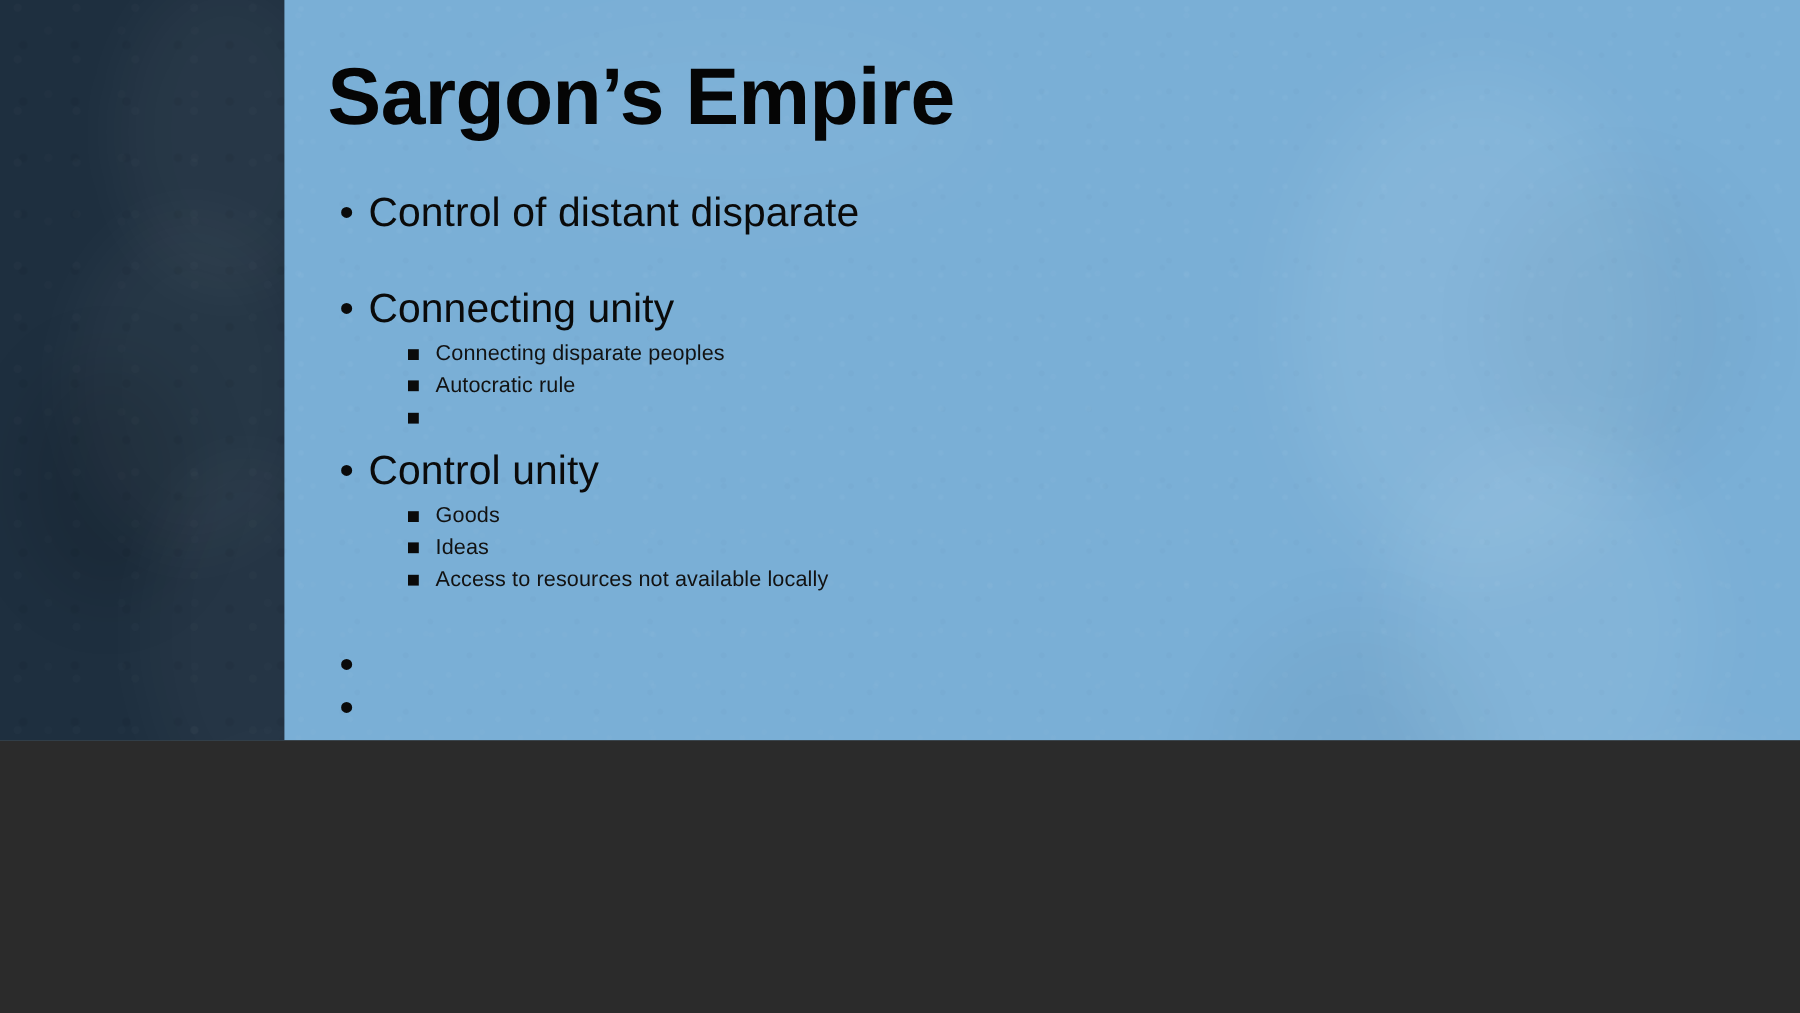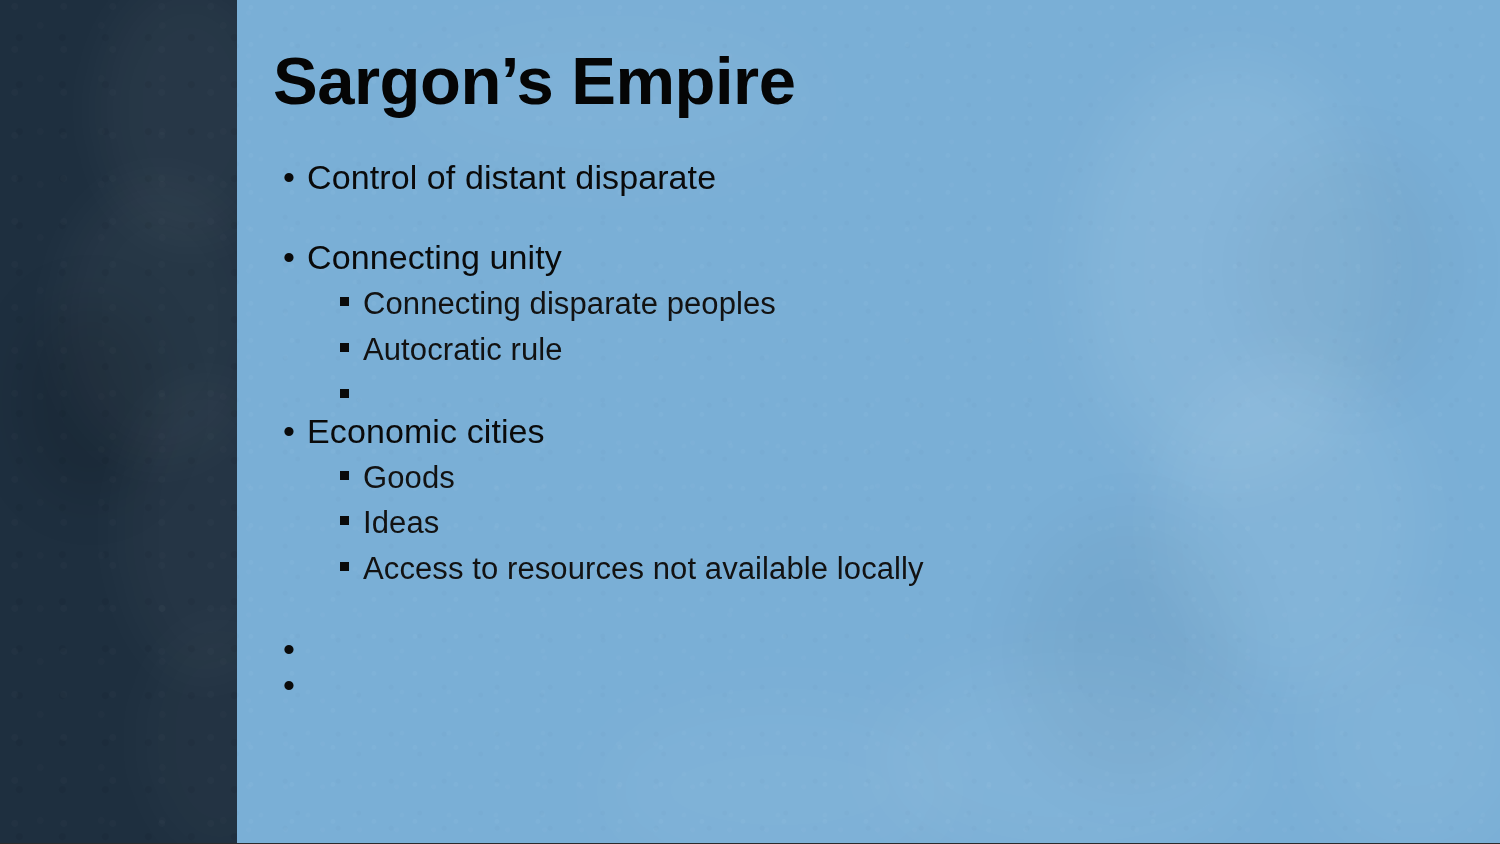--- a/index.html
+++ b/index.html
@@ -4,21 +4,21 @@
 <style>
   html, body {
     margin: 0;
     padding: 0;
     background: #2b2b2b;
   }
 
   .slide {
     position: relative;
     width: 1500px;
-    height: 843px;
+    height: 617px;
     overflow: hidden;
     background: #7aafd6;
     font-family: "Liberation Sans", sans-serif;
     -webkit-font-smoothing: antialiased;
   }
 
   
   .bg-texture {
     position: absolute;
     inset: 0;
@@ -128,21 +128,21 @@
 
   .sub-list {
     margin: 2px 0 0 0;
     padding: 0;
   }
 
   .bullet-l2 {
     position: relative;
     display: block;
     padding-left: 90px;
-    font-size: 31px;
+    font-size: 18px;
     line-height: 1.47;
     color: #121212;
     letter-spacing: 0.1px;
   }
 
   .bullet-l2 > .marker-sq {
     position: absolute;
     left: 67px;
     top: 0.52em;
     width: 9px;
@@ -208,21 +208,21 @@
         </div>
         <div class="bullet-l2">
           <span class="marker-sq"></span>
         </div>
       </div>
 
       <div class="gap-lg"></div>
 
       <div class="bullet-l1">
         <span class="marker">•</span>
-        <span>Economic cities</span>
+        <span>Control unity</span>
       </div>
       <div class="sub-list">
         <div class="bullet-l2">
           <span class="marker-sq"></span>
           <span>Goods</span>
         </div>
         <div class="bullet-l2">
           <span class="marker-sq"></span>
           <span>Ideas</span>
         </div>

